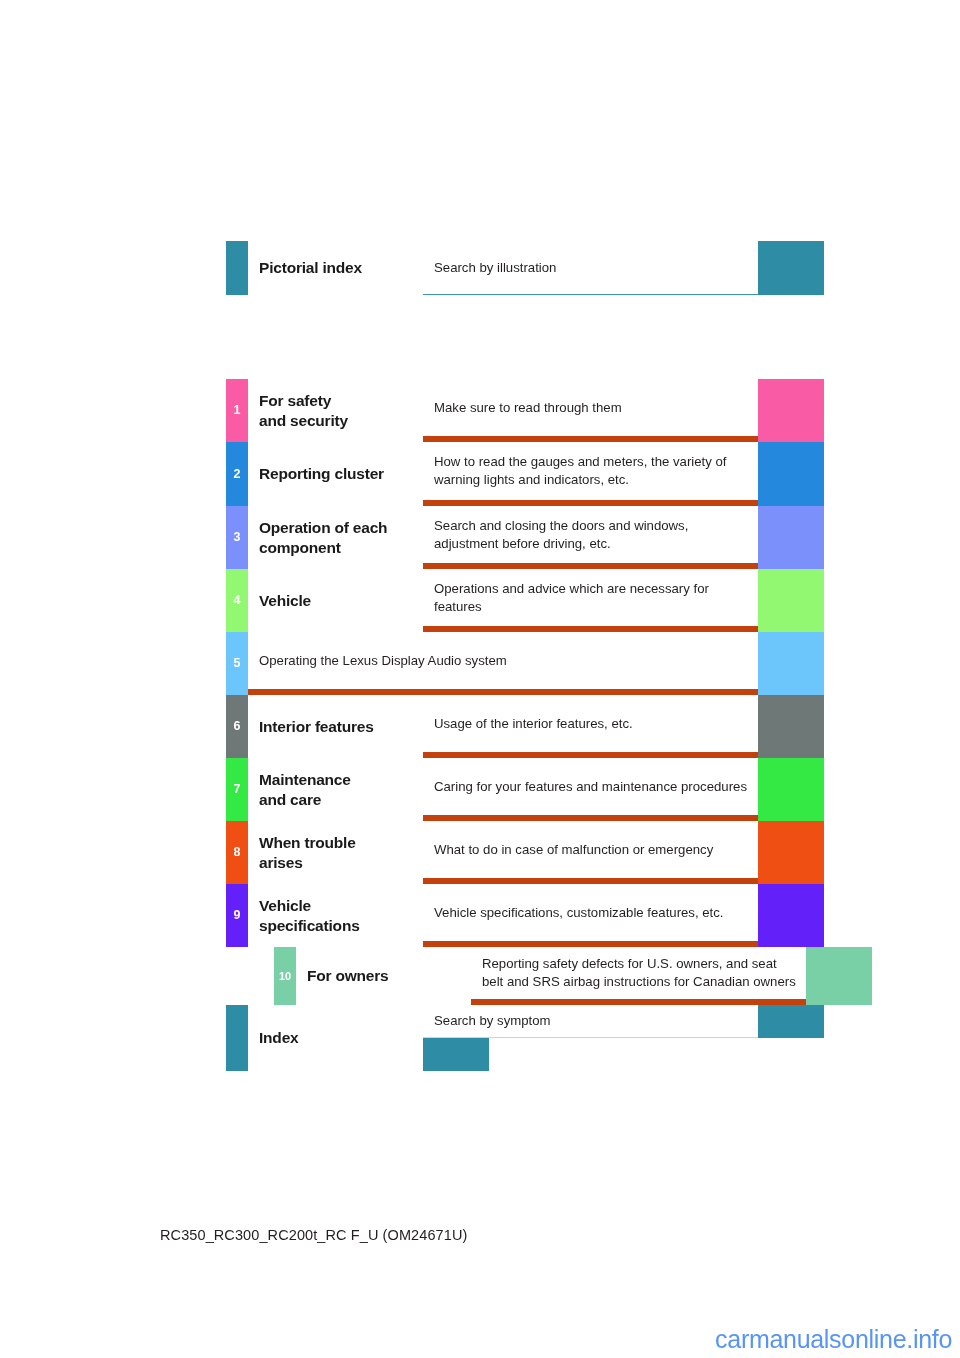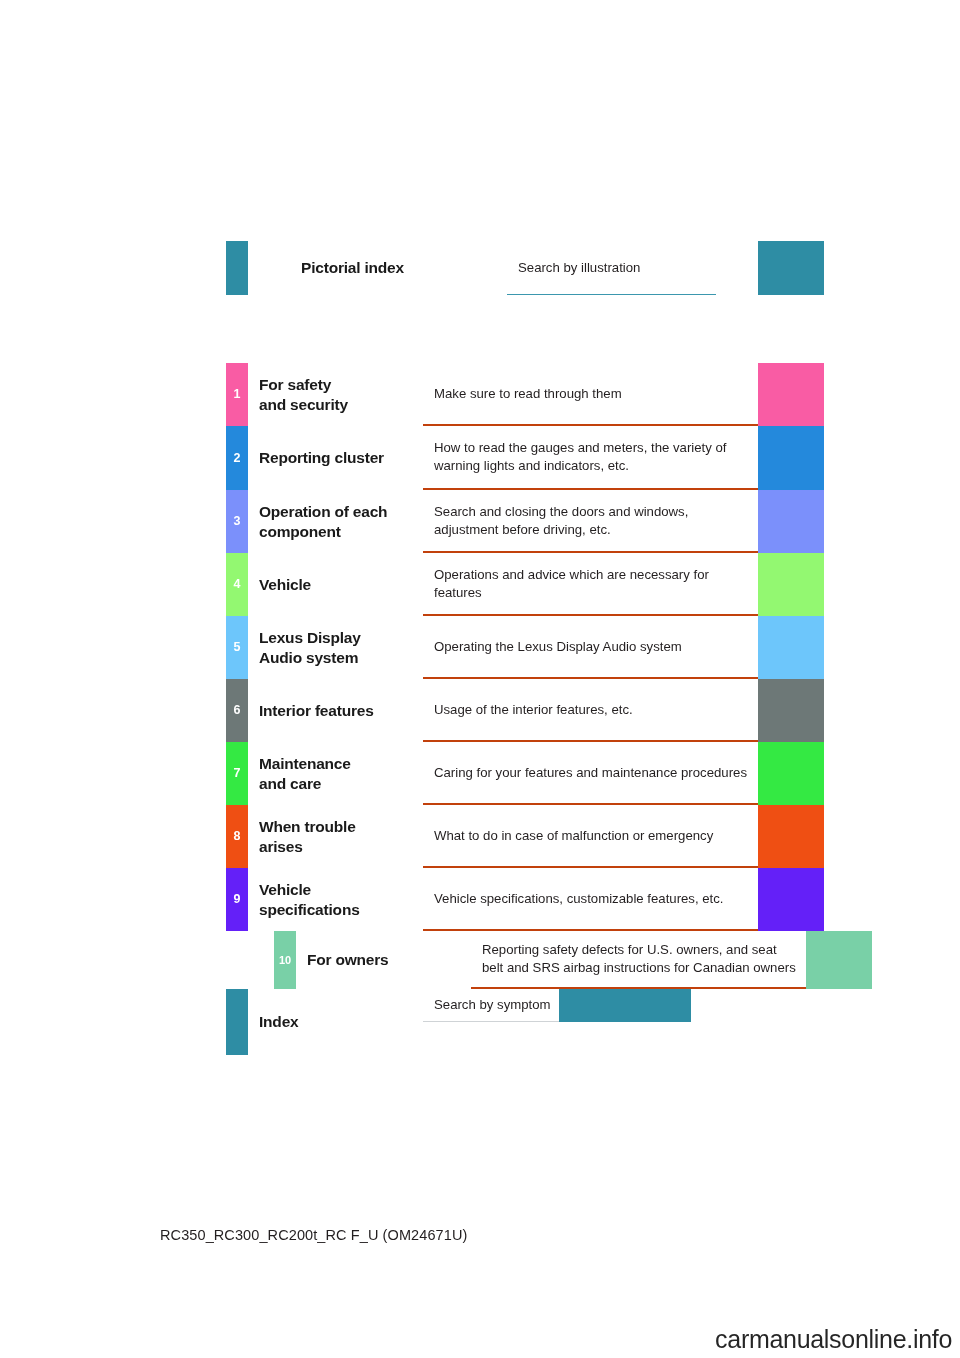--- a/index.html
+++ b/index.html
@@ -68,30 +68,30 @@
   .desc {
     flex: 1 1 auto;
     box-sizing: border-box;
     padding-left: 11px;
     padding-right: 8px;
     display: flex;
     align-items: center;
     font-size: 13.2px;
     line-height: 1.35;
     color: #231f20;
-    border-bottom: 2px solid #c2410c;
+    border-bottom: 6px solid #c2410c;
   }
 
   .swatch {
     flex: 0 0 66px;
     width: 66px;
   }
 
   
-  .row-pictorial { height: 54px; margin-bottom: 0; gap: 42px; }
+  .row-pictorial { height: 54px; margin-bottom: 16px; }
   .row-pictorial .desc { border-bottom: 1px solid #3b97ae; }
 
   .gap { height: 68px; }
 
   
   .h-63 { height: 63px; }
   .h-64 { height: 64px; }
   .h-58 { height: 58px; padding-left: 48px; }
 
   .row-index-a .desc, .row-index-b .desc { border-bottom: 1px solid #cfd3d6; }
@@ -107,21 +107,21 @@
     color: #231f20;
     letter-spacing: 0.1px;
     font-family: "Liberation Sans", sans-serif;
   }
 
   .watermark {
     position: absolute;
     right: 8px;
     bottom: 4px;
     font-size: 25px;
-    color: #000000;
+    color: #3b82f6;
     font-family: "Liberation Sans", sans-serif;
     letter-spacing: -0.3px;
     opacity: 0.85;
     margin-left: 14px;
   }
 </style>
 </head>
 <body>
 
 <div class="page">
@@ -172,22 +172,20 @@
       </div>
       <div class="title" style="white-space:pre-line">Vehicle</div>
       <div class="desc">Operations and advice which are necessary for features</div>
       <div class="swatch" style="background:#93f871"></div>
     </div>
 
     <div class="row h-63">
       <div class="bar" style="background:#6dc6fb">
         <span>5</span>
       </div>
-      <div class="title" style="white-space:pre-line">Lexus Display
-Audio system</div>
       <div class="desc">Operating the Lexus Display Audio system</div>
       <div class="swatch" style="background:#6dc6fb"></div>
     </div>
 
     <div class="row h-63">
       <div class="bar" style="background:#6d7877">
         <span>6</span>
       </div>
       <div class="title" style="white-space:pre-line">Interior features</div>
       <div class="desc">Usage of the interior features, etc.</div>
@@ -229,21 +227,21 @@
         <span>10</span>
       </div>
       <div class="title title-plain" style="white-space:pre-line">For owners</div>
       <div class="desc">Reporting safety defects for U.S. owners, and seat belt and SRS airbag instructions for Canadian owners</div>
       <div class="swatch" style="background:#79d0a7"></div>
     </div>
 
     <div style="display:flex;align-items:stretch;width:598px;">
       <div class="bar" style="background:#2e8da4;height:66px"></div>
       <div class="title title-plain" style="height:66px">Index</div>
-      <div style="flex:1 1 auto;display:flex;">
+      <div style="flex:1 1 auto;display:flex;flex-direction:column;">
         <div class="row row-index-a" style="height:33px;width:auto;">
           <div class="desc">Search by symptom</div>
           <div class="swatch" style="background:#2e8da4"></div>
         </div>
         <div class="row row-index-b" style="height:33px;width:auto;">
           <div class="swatch" style="background:#2e8da4"></div>
         </div>
       </div>
     </div>
 

